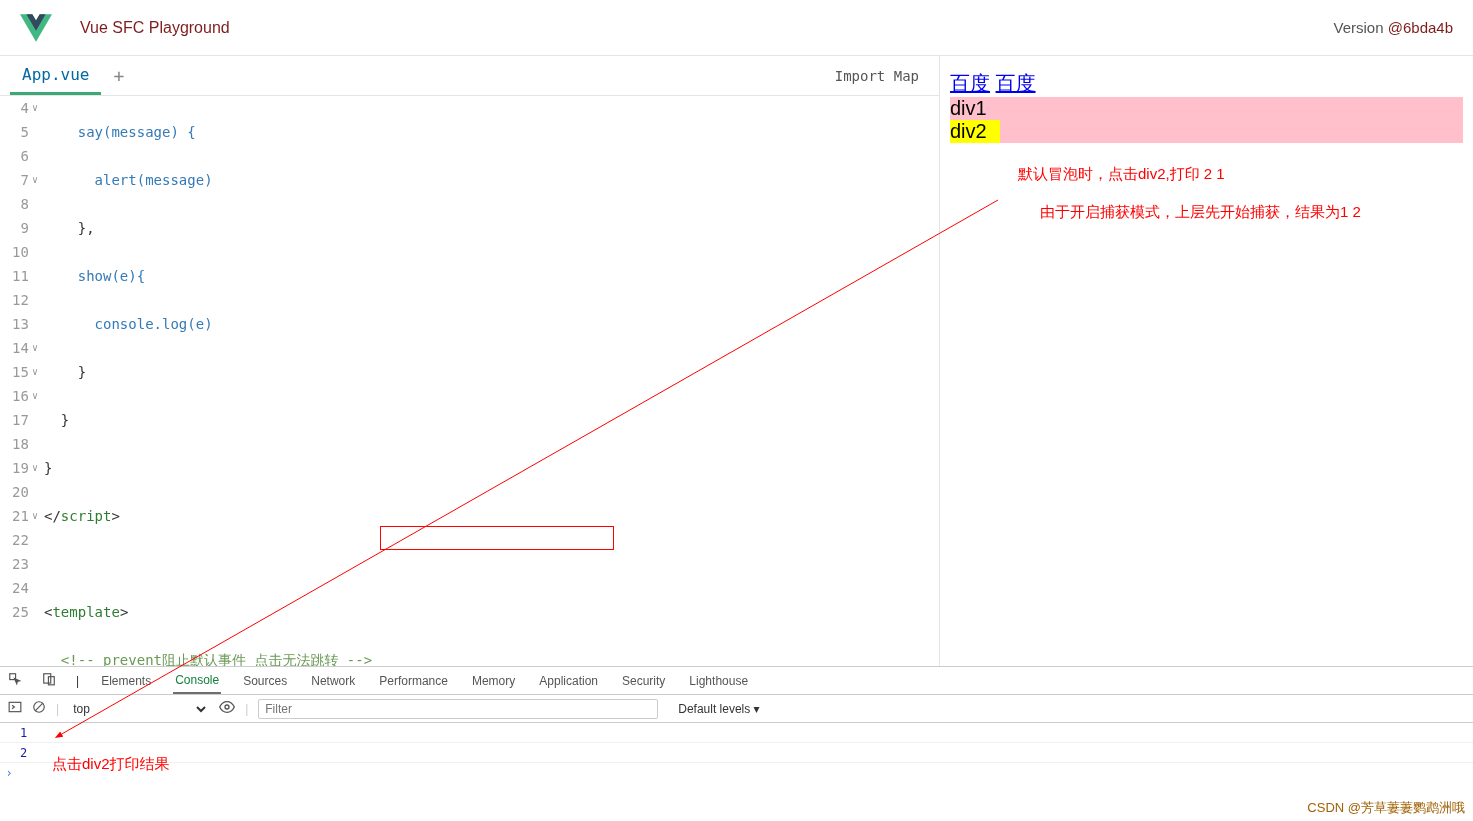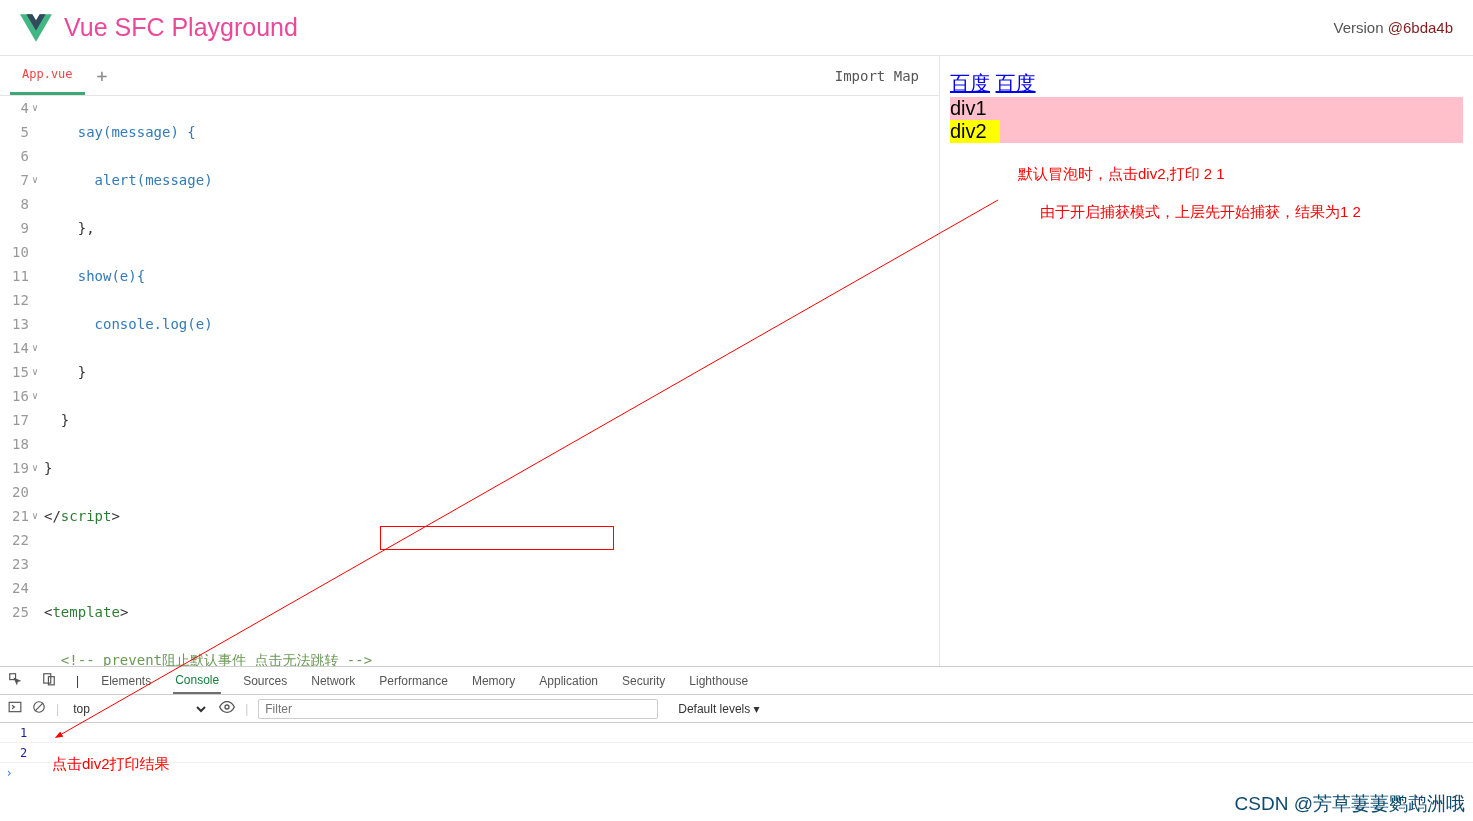--- a/index.html
+++ b/index.html
@@ -1,27 +1,27 @@
 <!DOCTYPE html>
 <html><head>
 <meta charset="utf-8">
 <style>
 * { box-sizing: border-box; }
 html, body { margin: 0; padding: 0; width: 1473px; height: 821px; overflow: hidden; font-family: -apple-system, BlinkMacSystemFont, "Segoe UI", Arial, sans-serif; background: #fff; position: relative; }
 .header { height: 56px; border-bottom: 1px solid #e5e5e5; display: flex; align-items: center; padding: 0 20px; justify-content: space-between; }
 .header-left { display: flex; align-items: center; gap: 12px; }
 .vue-logo { width: 32px; height: 32px; }
-.title { font-size: 25px; font-weight: 500; color: #ec4899; }
+.title { font-size: 16px; font-weight: 500; color: #7f1d1d; margin-left: 16px; }
 .version { font-size: 15px; color: #555; }
 .version a { color: #7f1d1d; text-decoration: none; }
 .main { display: flex; height: 610px; }
 .editor-pane { width: 940px; border-right: 1px solid #e5e5e5; display: flex; flex-direction: column; position: relative; }
 .editor-tabs { height: 40px; border-bottom: 1px solid #e5e5e5; display: flex; align-items: center; padding: 0 10px; justify-content: space-between; }
 .tabs-left { display: flex; align-items: center; height: 100%; }
-.tab { padding: 0 12px; height: 100%; display: flex; align-items: center; color: #ef4444; font-family: Consolas, Menlo, monospace; font-size: 12px; border-bottom: 3px solid transparent; cursor: pointer; }
+.tab { padding: 0 12px; height: 100%; display: flex; align-items: center; color: #0369a1; font-family: Consolas, Menlo, monospace; font-size: 16px; border-bottom: 3px solid transparent; cursor: pointer; }
 .tab.active { border-bottom: 3px solid #3ca877; }
 .tab-add { font-size: 18px; color: #888; padding: 0 12px; cursor: pointer; font-family: Consolas, Menlo, monospace; }
 .import-map { color: #555; font-family: Consolas, Menlo, monospace; font-size: 14px; padding-right: 10px; cursor: pointer; }
 .code-area { flex: 1; display: flex; font-family: Consolas, Menlo, monospace; font-size: 14px; line-height: 24px; overflow: hidden; position: relative; }
 .gutter { width: 44px; text-align: right; color: #999; padding-right: 6px; user-select: none; background: #fff; }
 .gutter div { height: 24px; display: flex; justify-content: flex-end; align-items: center; }
 .fold { color: #999; font-size: 10px; margin-left: 3px; }
 .code-lines { flex: 1; white-space: pre; color: #333; }
 .code-lines div { height: 24px; }
 .tok-name { color: #347ab7; }
@@ -49,21 +49,21 @@
 .console-toolbar .sep { color: #ccc; }
 .ctx-select { border: none; background: transparent; font-size: 12px; color: #333; width: 140px; }
 .filter-input { border: 1px solid #ccc; border-radius: 2px; padding: 2px 6px; font-size: 12px; width: 400px; color: #737373; }
 .levels { color: #333; font-size: 12px; margin-left: 10px; }
 .console-body { flex: 1; font-family: Consolas, Menlo, monospace; font-size: 12px; }
 .console-line { display: flex; align-items: center; height: 20px; border-bottom: 1px solid #f0f0f0; }
 .console-line .arrow { width: 18px; text-align: center; color: #bbb; }
 .console-line .val { color: #1a1aa6; padding-left: 2px; }
 .prompt-line { display: flex; align-items: center; height: 20px; }
 .prompt-line .arrow { width: 18px; text-align: center; color: #367cf1; }
-.watermark { position: absolute; bottom: 4px; right: 8px; color: #0c4a6e; font-size: 19px; font-family: "Microsoft YaHei", Arial; }
+.watermark { position: absolute; bottom: 4px; right: 8px; color: #a16207; font-size: 13px; font-family: "Microsoft YaHei", Arial; }
 .highlight-rect { position: absolute; border: 1.5px solid red; }
 svg.anno-svg { position: absolute; top: 0; left: 0; width: 1473px; height: 821px; pointer-events: none; }
 .eye-icon { color: #555; }
 </style>
 </head>
 <body>
 
 <div class="header">
   <div class="header-left">
     <svg class="vue-logo" viewBox="0 0 261.76 226.69">

